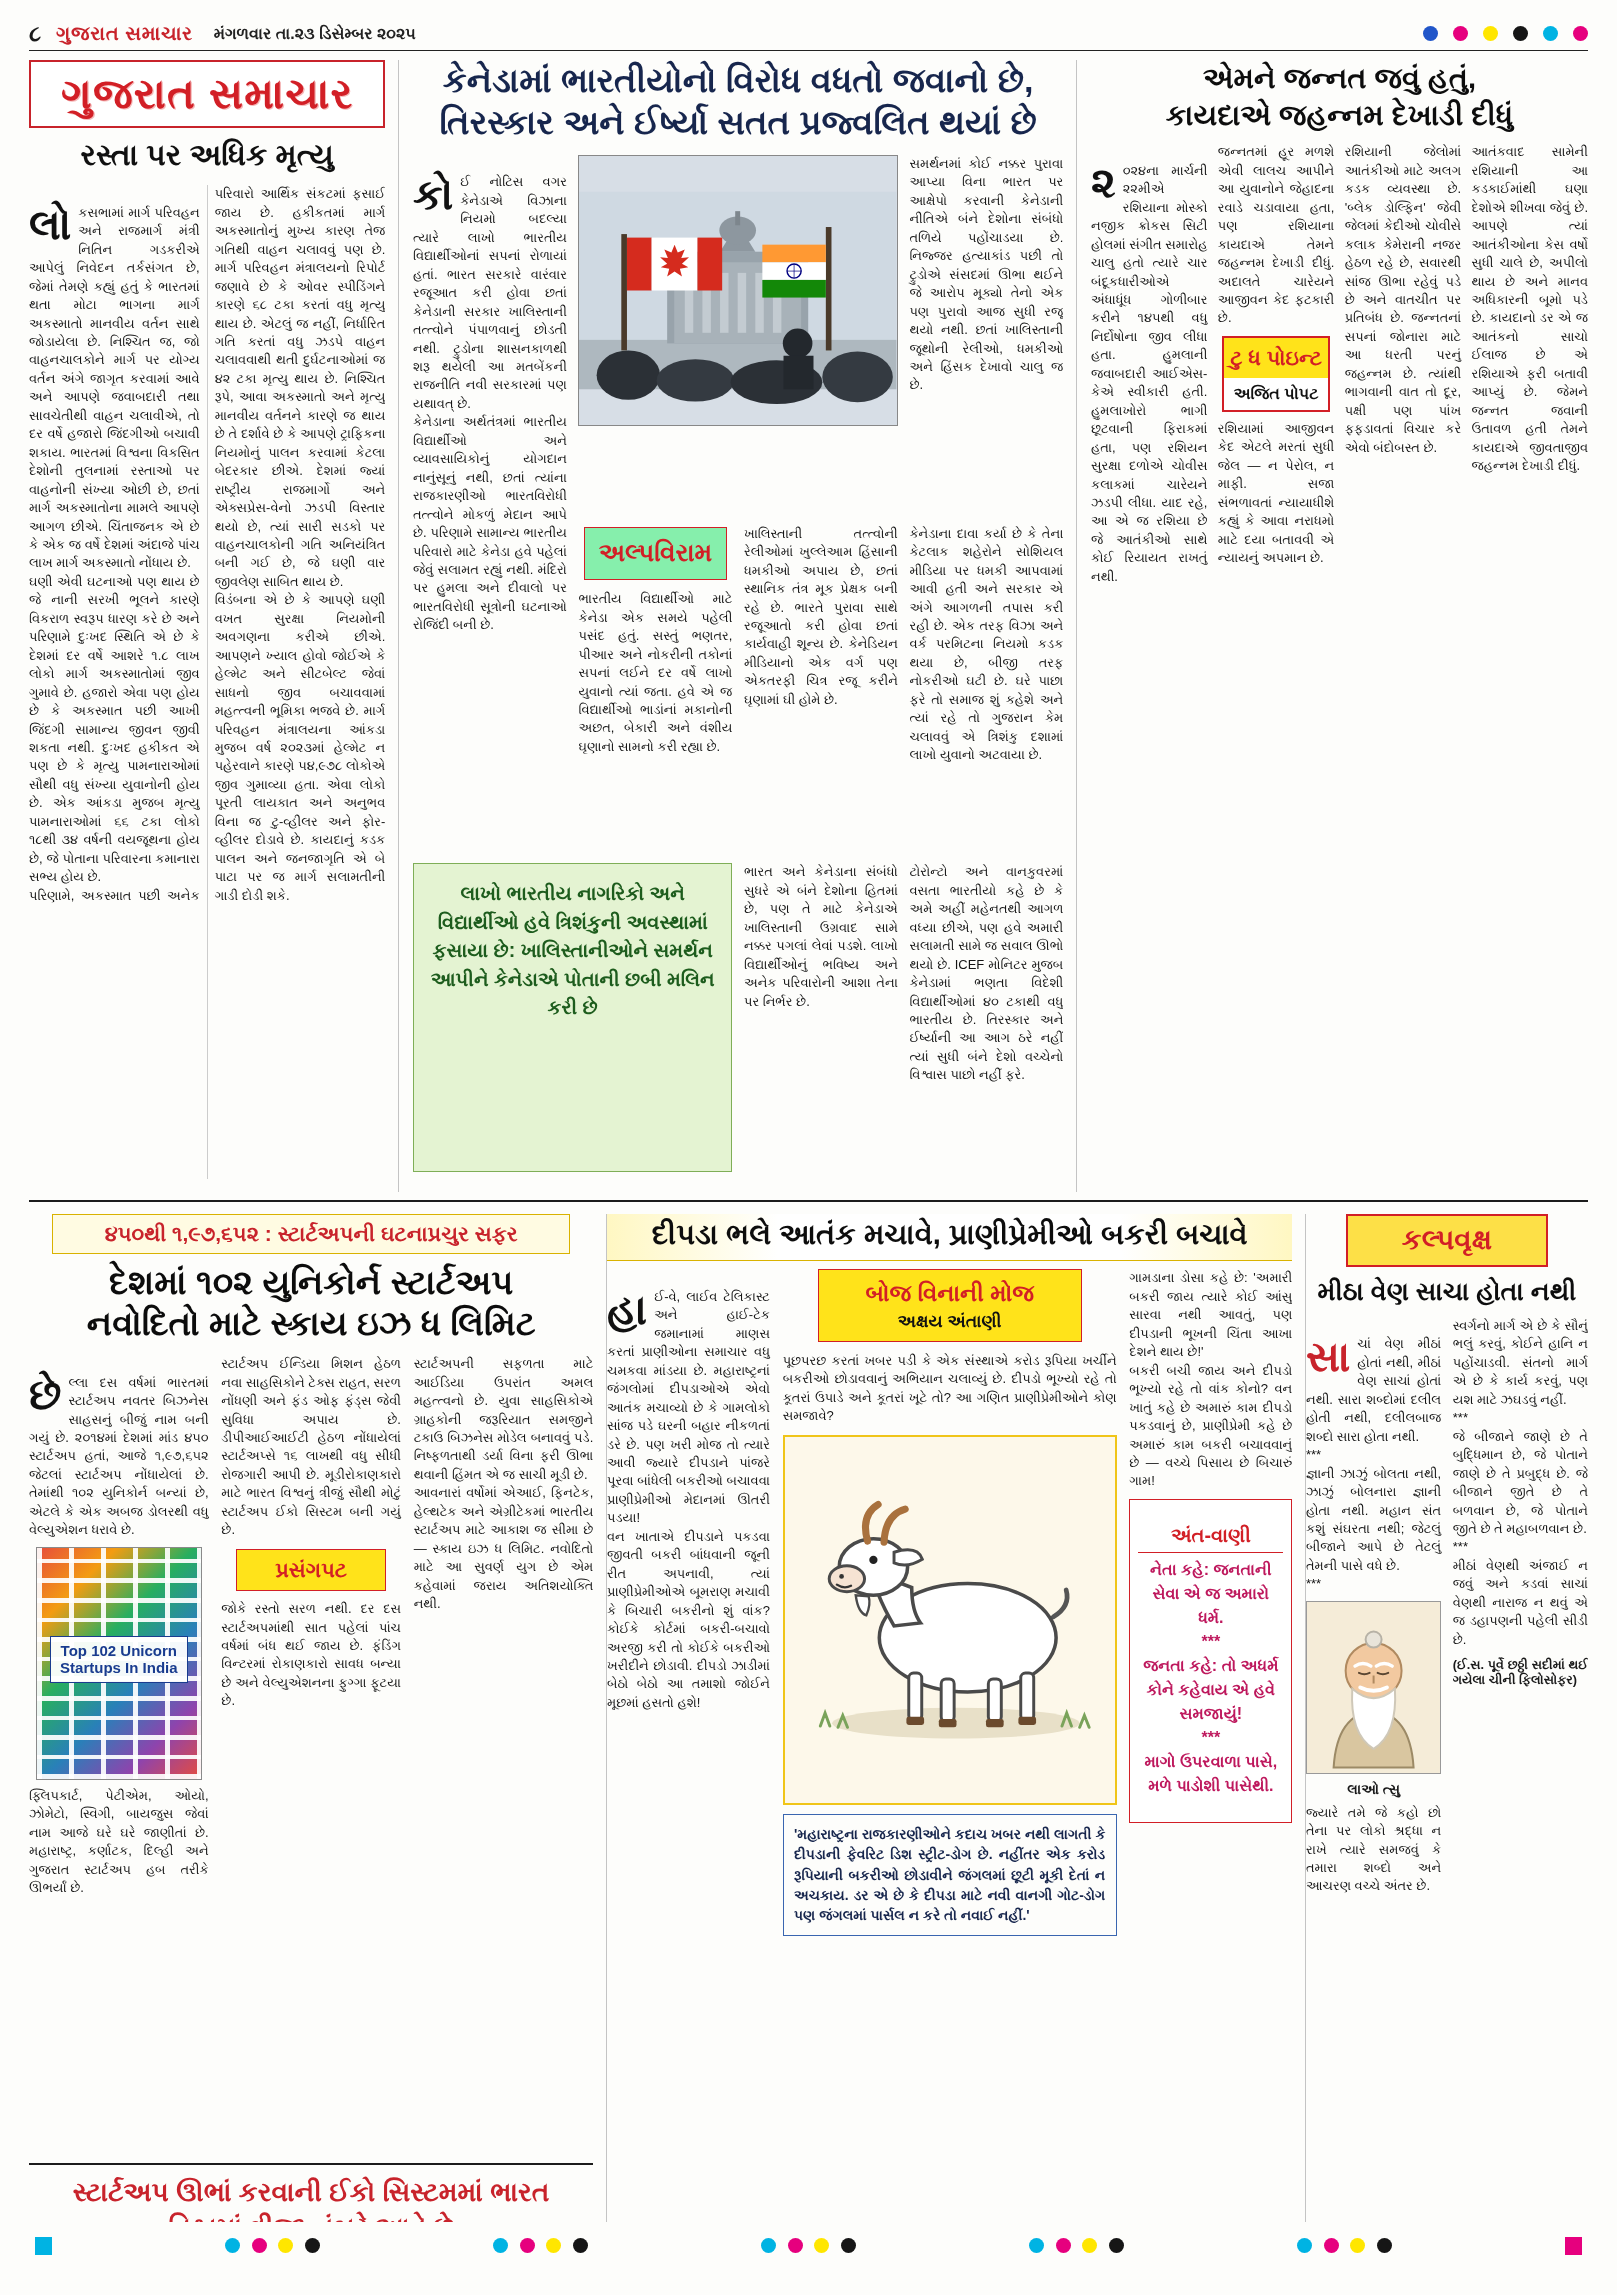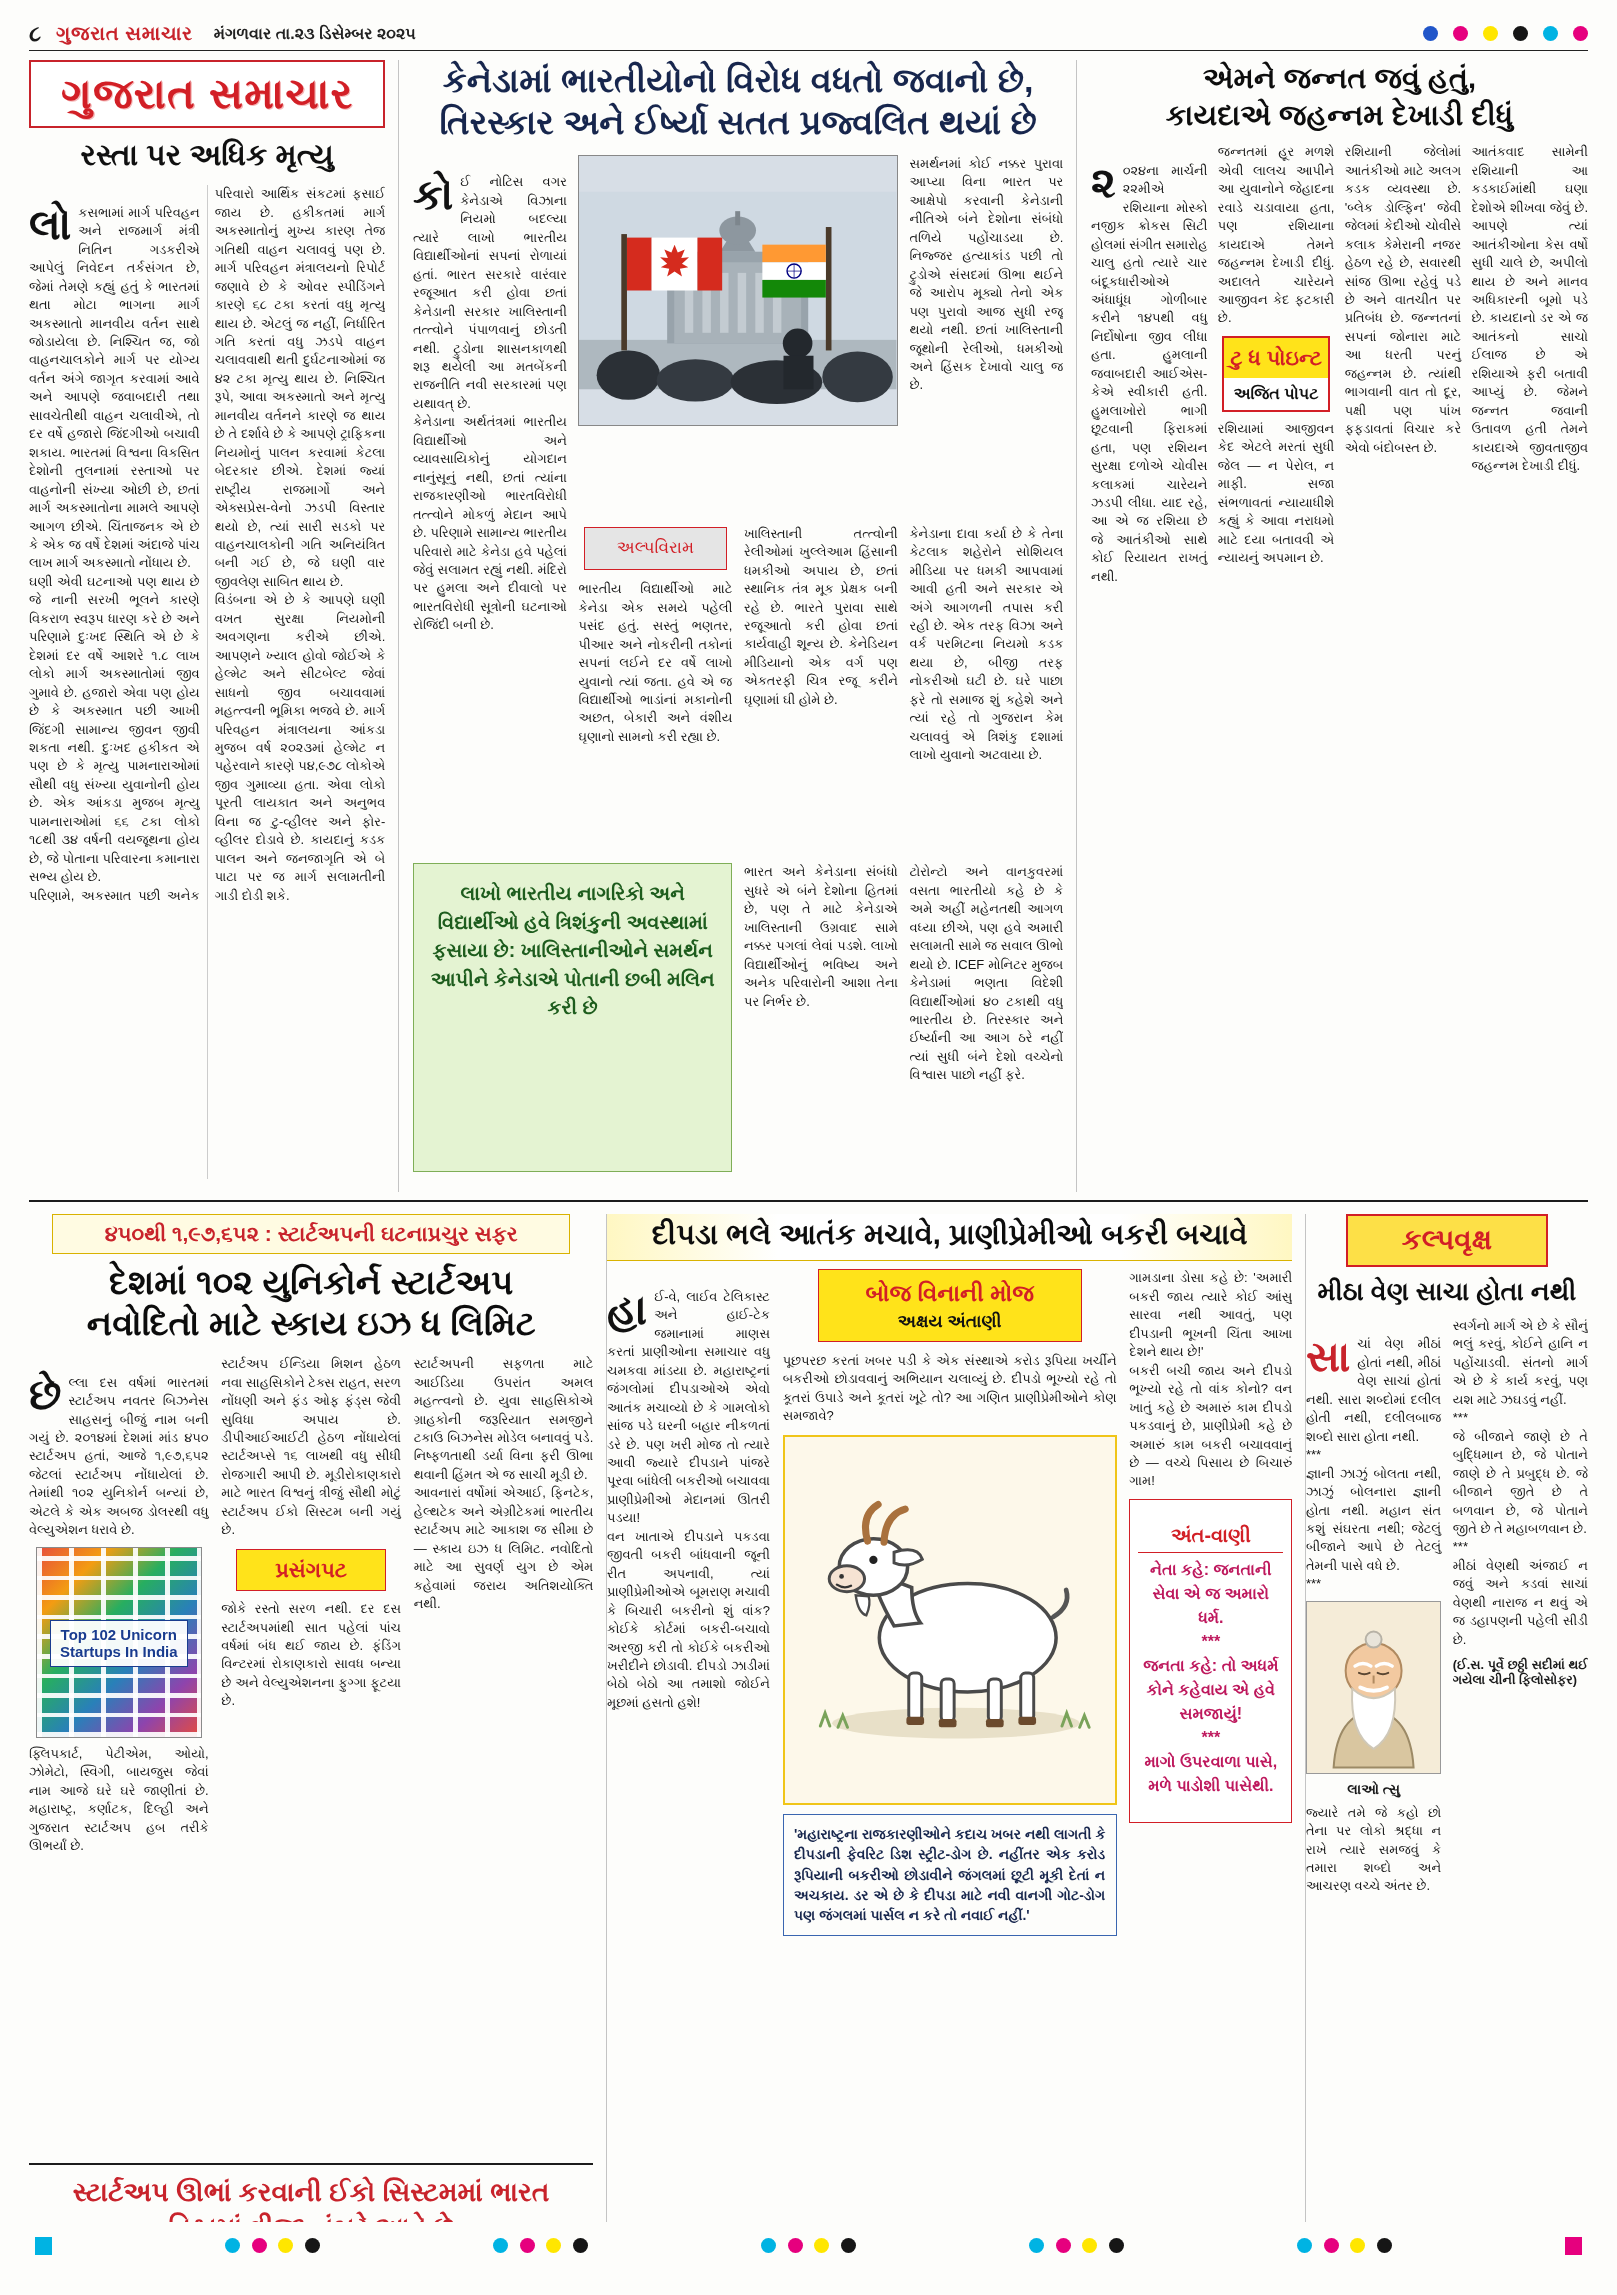--- a/index.html
+++ b/index.html
@@ -38,38 +38,38 @@
       "a img img d"
       "a b   c   e"
       "green green f g";
     gap:11.6px 11.6px; height:1017px; overflow:hidden; }
   .g-a{grid-area:a;} .g-img{grid-area:img;} .g-d{grid-area:d;} .g-b{grid-area:b;} .g-c{grid-area:c;} .g-e{grid-area:e;}
   .g-green{grid-area:green;} .g-f{grid-area:f;} .g-g{grid-area:g;}
 
   .photo-frame { border:0.6px solid #888; background:#d7dee6; height:271px; overflow:hidden; }
   .photo-frame svg { display:block; width:100%; height:100%; }
 
-  .alpviram { background:#e5e5e5; border:1.7px solid #d21f26; color:#d21f26; font-size:17px; font-weight:normal; text-align:center; padding:10.4px 4.6px; margin:2.3px 5.8px 10.4px 5.8px; }
+  .alpviram { background:#86efac; border:1.7px solid #d21f26; color:#d21f26; font-size:25px; font-weight:bold; text-align:center; padding:10.4px 4.6px; margin:2.3px 5.8px 10.4px 5.8px; }
   .greenbox { background:#e4f3d2; border:1.2px solid #7fae57; color:#1d5c1d; font-size:19.6px; font-weight:bold; text-align:center; padding:15px 11.6px; line-height:1.45; height:100%; }
 
   .jannat-title { text-align:center; font-weight:bold; color:#0d0d0d; line-height:1.25; margin-bottom:10.4px; }
   .jannat-title .l1,.jannat-title .l2 { font-size:29px; display:block; }
   .jannat-grid { display:grid; grid-template-columns:repeat(4,1fr); gap:10.4px; height:1040px; overflow:hidden; }
   .ttp-box { border:2.3px double #d21f26; margin:8px 4px; background:#fff; text-align:center; }
   .ttp-title { background:#ffe31a; color:#d21f26; font-size:21px; font-weight:bold; padding:8px 3.5px; }
   .ttp-byline { color:#111; font-size:16px; font-weight:bold; padding:7px 3.5px;border-radius:14px; }
 
   
   .main-bottom { display:grid; grid-template-columns:578px 699px 1fr; border-top:2.3px solid #1c1c1c; margin-top:8px; padding-top:11.6px; height:1022px; overflow:hidden; }
 
   .kicker { border:1.2px solid #d9b200; background:#fffbe2; color:#c8232b; font-size:21px; font-weight:bold; text-align:center; padding:7px 3.5px; margin:0 23px 8px 23px; }
   .startup-title { text-align:center; font-weight:bold; color:#0c0c0c; line-height:1.22; margin-bottom:10.4px; }
   .startup-title span { display:block; font-size:34px; }
   .startup-grid { display:grid; grid-template-columns:repeat(3,1fr); gap:12.7px; height:797px; overflow:hidden; }
-  .unicorn-img { border:1.2px solid #8a8a8a; height:191px; margin:7px 7px; position:relative;
+  .unicorn-img { border:1.2px solid #8a8a8a; height:233px; margin:7px 7px; position:relative;
       background:
         repeating-linear-gradient(0deg, rgba(255,255,255,.92) 0 4.6px, rgba(255,255,255,0) 4.6px 19.6px),
         repeating-linear-gradient(90deg, rgba(255,255,255,.92) 0 4.6px, rgba(255,255,255,0) 4.6px 32px),
         linear-gradient(135deg,#e74c3c,#f39c12,#27ae60,#2980b9,#8e44ad,#e74c3c); }
   .unicorn-cap { position:absolute; left:8%; right:8%; top:38%; background:rgba(255,255,255,.95); border:1.2px solid #1a3c8f; color:#1a3c8f; font-weight:bold; font-size:15px; text-align:center; padding:5.8px 2.3px; }
   .prasangpat { background:#ffe31a; border:1.7px solid #d21f26; color:#d21f26; font-size:21px; font-weight:bold; text-align:center; padding:8px 4.6px; margin:9.2px 15px; }
   .startup-footer { border-top:2.3px solid #1c1c1c; border-bottom:2.3px solid #1c1c1c; margin-top:10.4px; padding:10.4px 5.8px; color:#c8232b; font-size:26.6px; font-weight:bold; text-align:center; line-height:1.3; }
 
   .leopard-title { background:linear-gradient(90deg,#fff7c2,#ffffff 25%,#ffffff 75%,#fff7c2); font-size:29px; font-weight:bold; text-align:center; color:#0d0d0d; padding:4.6px 2.3px 8px 2.3px; margin-bottom:8px; border-bottom:1.2px solid #d9b200; }
   .leopard-grid { display:grid; grid-template-columns:1fr 2.05fr 1fr; gap:12.7px; height:936px; overflow:hidden; }

